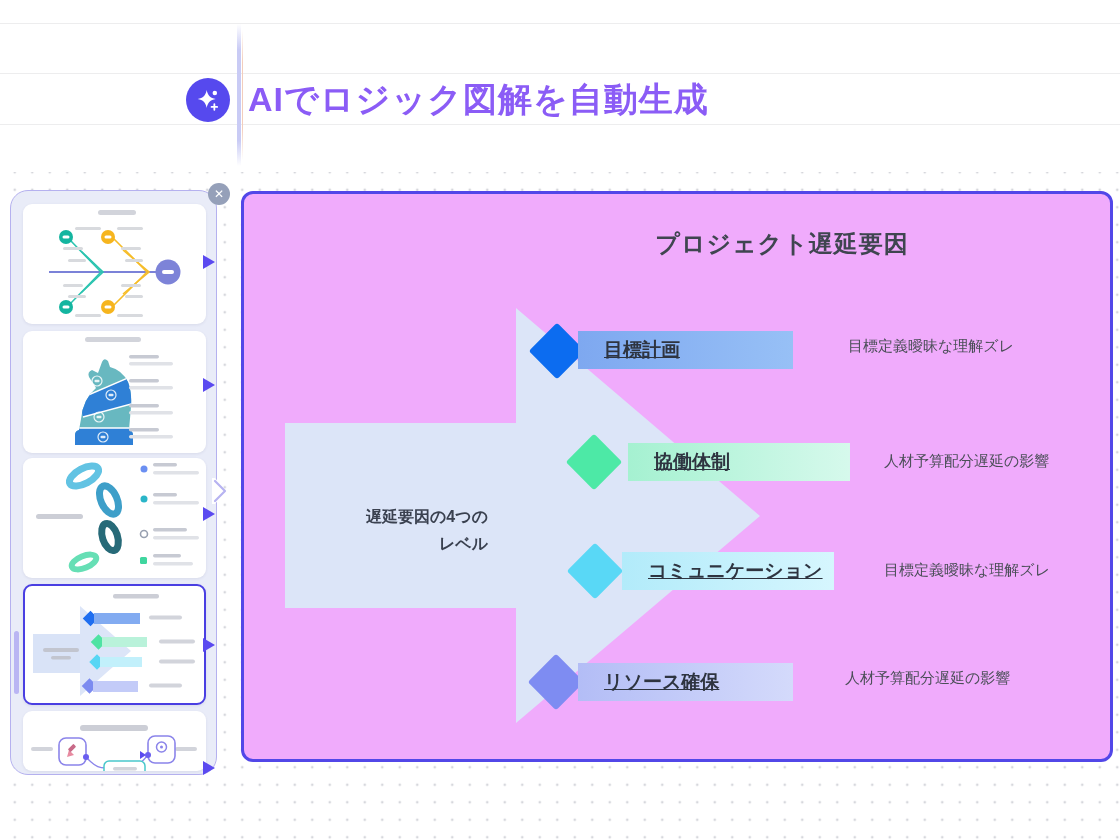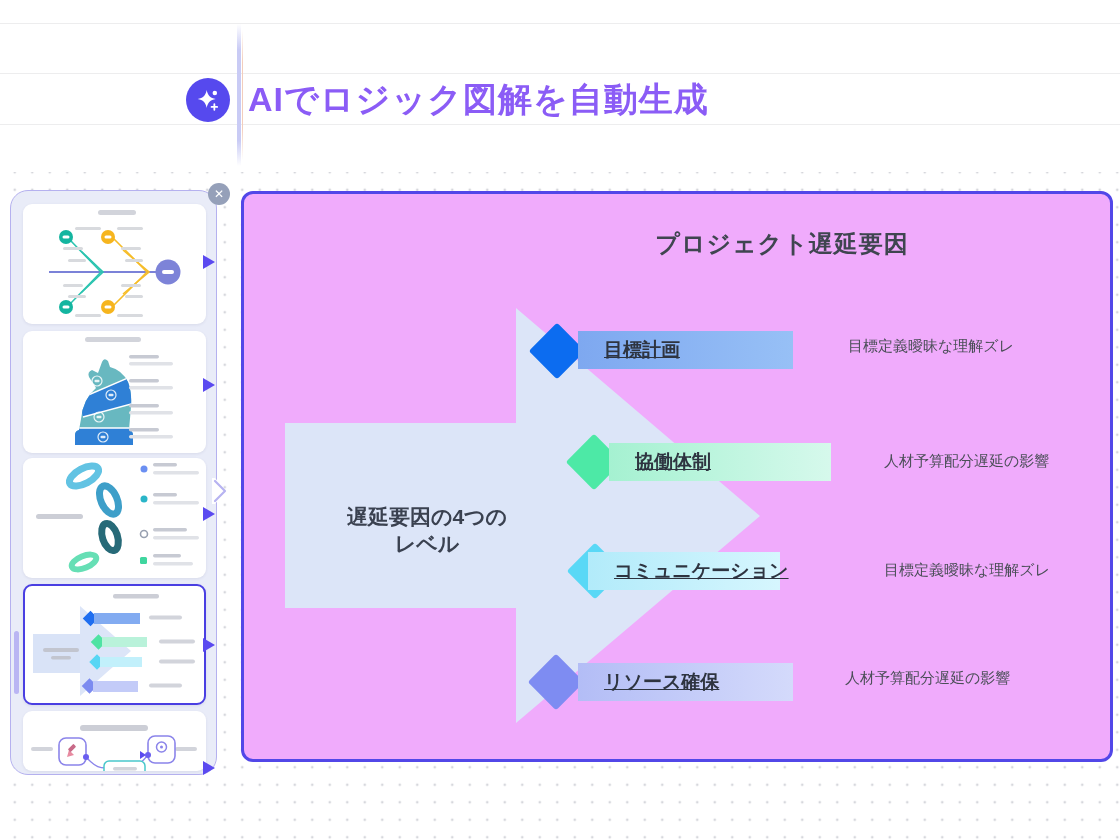--- a/index.html
+++ b/index.html
@@ -59,34 +59,34 @@
     border:3px solid #5247e8;border-radius:12px;box-sizing:border-box;
   }
   .canvas-inner{position:absolute;left:0;top:0;width:866px;height:565px;}
   .diagram-title{
     position:absolute;left:538px;top:34px;transform:translateX(-50%);
     font-size:24px;font-weight:bold;color:#3f4550;white-space:nowrap;letter-spacing:1px;
   }
   .big-arrow-svg{position:absolute;left:0;top:0;}
   .arrow-label{
     position:absolute;left:183px;top:309px;transform:translateX(-50%);
-    font-size:21px;font-weight:bold;color:#3a4150;text-align:center;line-height:27px;white-space:nowrap;
+    font-size:16px;font-weight:bold;color:#3a4150;text-align:right;line-height:27px;white-space:nowrap;
   }
   .diamond{position:absolute;width:40px;height:40px;transform:rotate(45deg);border-radius:3px;}
   .bar{position:absolute;height:38px;line-height:38px;padding-left:26px;box-sizing:border-box;
        font-size:19px;font-weight:bold;color:#2e3440;white-space:nowrap;text-decoration:underline;}
   .desc{position:absolute;font-size:15px;color:#4a4e57;line-height:18px;white-space:nowrap;}
   .r1 .diamond{left:293px;top:137px}
   .r1 .bar{left:334px;top:137px;width:215px}
   .r1 .desc{left:604px;top:143px}
   .r2 .diamond{left:330px;top:248px}
   .r2 .bar{left:365px;top:249px;width:222px}
   .r2 .desc{left:640px;top:258px}
   .r3 .diamond{left:331px;top:357px}
-  .r3 .bar{left:344px;top:358px;width:192px}
+  .r3 .bar{left:378px;top:358px;width:212px}
   .r3 .desc{left:640px;top:367px}
   .r4 .diamond{left:292px;top:468px}
   .r4 .bar{left:334px;top:469px;width:215px}
   .r4 .desc{left:601px;top:475px}
 </style>
 </head>
 <body>
 
 <div class="dots-layer"></div>
 
@@ -271,21 +271,21 @@
       <div>レベル</div>
     </div>
 
     <div class="row r1">
       <div class="diamond" style="background: rgb(12, 108, 240);"></div>
       <div class="bar" style="background: linear-gradient(90deg, rgb(126, 168, 240), rgb(151, 192, 246));">目標計画</div>
       <div class="desc">目標定義曖昧な理解ズレ</div>
     </div>
     <div class="row r2">
       <div class="diamond" style="background: rgb(77, 233, 166);"></div>
-      <div class="bar" style="background: linear-gradient(90deg, rgb(165, 241, 209), rgb(214, 249, 236));">協働体制</div>
+      <div class="bar" style="background: linear-gradient(90deg, rgb(165, 241, 209), rgb(214, 249, 236)); margin-left: 19px;">協働体制</div>
       <div class="desc">人材予算配分遅延の影響</div>
     </div>
     <div class="row r3">
       <div class="diamond" style="background: rgb(89, 216, 246);"></div>
       <div class="bar" style="background: linear-gradient(90deg, rgb(178, 235, 250), rgb(214, 246, 254));">コミュニケーション</div>
       <div class="desc">目標定義曖昧な理解ズレ</div>
     </div>
     <div class="row r4">
       <div class="diamond" style="background: rgb(126, 140, 242);"></div>
       <div class="bar" style="background: linear-gradient(90deg, rgb(179, 189, 246), rgb(212, 218, 251));">リソース確保</div>

